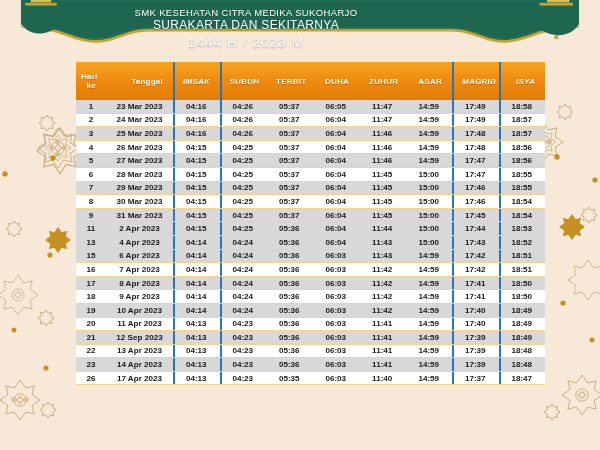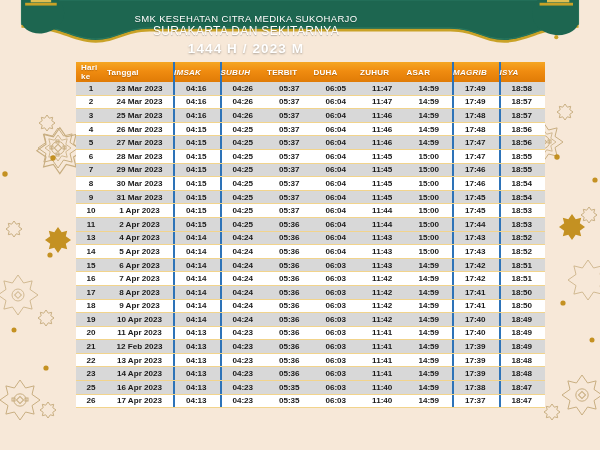--- a/index.html
+++ b/index.html
@@ -15,39 +15,39 @@
 
   
   #banner{
     position:absolute;left:0;top:0;width:600px;height:52px;z-index:2;
     pointer-events:none;
   }
   #banner-text{
     position:absolute;left:0;top:0;width:492px;height:50px;z-index:3;
     text-align:center;color:#ffffff;
     display:flex;flex-direction:column;align-items:center;justify-content:flex-start;
-    padding-top:13px;box-sizing:border-box;
+    padding-top:7px;box-sizing:border-box;
   }
   .bn-line1{font-size:9.5px;letter-spacing:.35px;line-height:12px;
             text-shadow:0 1px 1px rgba(0,0,0,.25);}
   .bn-line2{font-size:12px;letter-spacing:.35px;line-height:13px;
             text-shadow:0 1px 1px rgba(0,0,0,.25);}
-  .bn-line3{font-size:13.5px;font-weight:bold;letter-spacing:1.1px;line-height:17px;
+  .bn-line3{font-size:13.5px;font-weight:normal;letter-spacing:1.1px;line-height:17px;
             margin-top:2px;text-shadow:0 1px 2px rgba(0,0,0,.3);}
 
   
   #table-wrap{
     position:absolute;left:76px;top:62px;width:449px;z-index:4;
   }
   table.sched{border-collapse:collapse;width:449px;table-layout:fixed;
               font-size:8.2px;}
   table.sched th{
     background:linear-gradient(180deg,#f5a623 0%,#f08c10 45%,#e07b06 100%);
     color:#ffffff;font-size:8px;font-weight:bold;letter-spacing:.25px;
-    height:13px;padding:1px;text-align:left;
+    height:13px;padding:10px;text-align:right;
     text-shadow:0 1px 1px rgba(120,60,0,.45);
   }
   table.sched td{
     height:12.6px;padding:0;text-align:center;color:#1a1a1a;
     font-weight:bold;font-size:8.1px;
     border-bottom:1px solid #f2d48c;
   }
   tr.r-odd td{background:#d8d8d8;}
   tr.r-even td{background:#ffffff;}
   
@@ -325,59 +325,35 @@
           <td class="cell-tgl">31 Mar 2023</td>
           <td class="sep-l">04:15</td>
           <td class="sep-l">04:25</td>
           <td>05:37</td>
           <td>06:04</td>
           <td>11:45</td>
           <td>15:00</td>
           <td class="sep-l">17:45</td>
           <td class="sep-l">18:54</td>
         </tr>
-        <tr class="r-even">
-          <td class="cell-hari">10</td>
-          <td class="cell-tgl">1 Apr 2023</td>
-          <td class="sep-l">04:15</td>
-          <td class="sep-l">04:25</td>
-          <td>05:37</td>
-          <td>06:04</td>
-          <td>11:44</td>
-          <td>15:00</td>
-          <td class="sep-l">17:45</td>
-          <td class="sep-l">18:53</td>
-        </tr>
         <tr class="r-odd">
           <td class="cell-hari">11</td>
           <td class="cell-tgl">2 Apr 2023</td>
           <td class="sep-l">04:15</td>
           <td class="sep-l">04:25</td>
           <td>05:36</td>
           <td>06:04</td>
           <td>11:44</td>
           <td>15:00</td>
           <td class="sep-l">17:44</td>
           <td class="sep-l">18:53</td>
         </tr>
         <tr class="r-odd">
           <td class="cell-hari">13</td>
           <td class="cell-tgl">4 Apr 2023</td>
-          <td class="sep-l">04:14</td>
-          <td class="sep-l">04:24</td>
-          <td>05:36</td>
-          <td>06:04</td>
-          <td>11:43</td>
-          <td>15:00</td>
-          <td class="sep-l">17:43</td>
-          <td class="sep-l">18:52</td>
-        </tr>
-        <tr class="r-even">
-          <td class="cell-hari">14</td>
-          <td class="cell-tgl">5 Apr 2023</td>
           <td class="sep-l">04:14</td>
           <td class="sep-l">04:24</td>
           <td>05:36</td>
           <td>06:04</td>
           <td>11:43</td>
           <td>15:00</td>
           <td class="sep-l">17:43</td>
           <td class="sep-l">18:52</td>
         </tr>
         <tr class="r-odd">
@@ -447,21 +423,21 @@
           <td class="sep-l">04:23</td>
           <td>05:36</td>
           <td>06:03</td>
           <td>11:41</td>
           <td>14:59</td>
           <td class="sep-l">17:40</td>
           <td class="sep-l">18:49</td>
         </tr>
         <tr class="r-odd">
           <td class="cell-hari">21</td>
-          <td class="cell-tgl">12 Feb 2023</td>
+          <td class="cell-tgl">12 Sep 2023</td>
           <td class="sep-l">04:13</td>
           <td class="sep-l">04:23</td>
           <td>05:36</td>
           <td>06:03</td>
           <td>11:41</td>
           <td>14:59</td>
           <td class="sep-l">17:39</td>
           <td class="sep-l">18:49</td>
         </tr>
         <tr class="r-even">
@@ -480,32 +456,20 @@
           <td class="cell-hari">23</td>
           <td class="cell-tgl">14 Apr 2023</td>
           <td class="sep-l">04:13</td>
           <td class="sep-l">04:23</td>
           <td>05:36</td>
           <td>06:03</td>
           <td>11:41</td>
           <td>14:59</td>
           <td class="sep-l">17:39</td>
           <td class="sep-l">18:48</td>
-        </tr>
-        <tr class="r-odd">
-          <td class="cell-hari">25</td>
-          <td class="cell-tgl">16 Apr 2023</td>
-          <td class="sep-l">04:13</td>
-          <td class="sep-l">04:23</td>
-          <td>05:35</td>
-          <td>06:03</td>
-          <td>11:40</td>
-          <td>14:59</td>
-          <td class="sep-l">17:38</td>
-          <td class="sep-l">18:47</td>
         </tr>
         <tr class="r-even">
           <td class="cell-hari">26</td>
           <td class="cell-tgl">17 Apr 2023</td>
           <td class="sep-l">04:13</td>
           <td class="sep-l">04:23</td>
           <td>05:35</td>
           <td>06:03</td>
           <td>11:40</td>
           <td>14:59</td>

